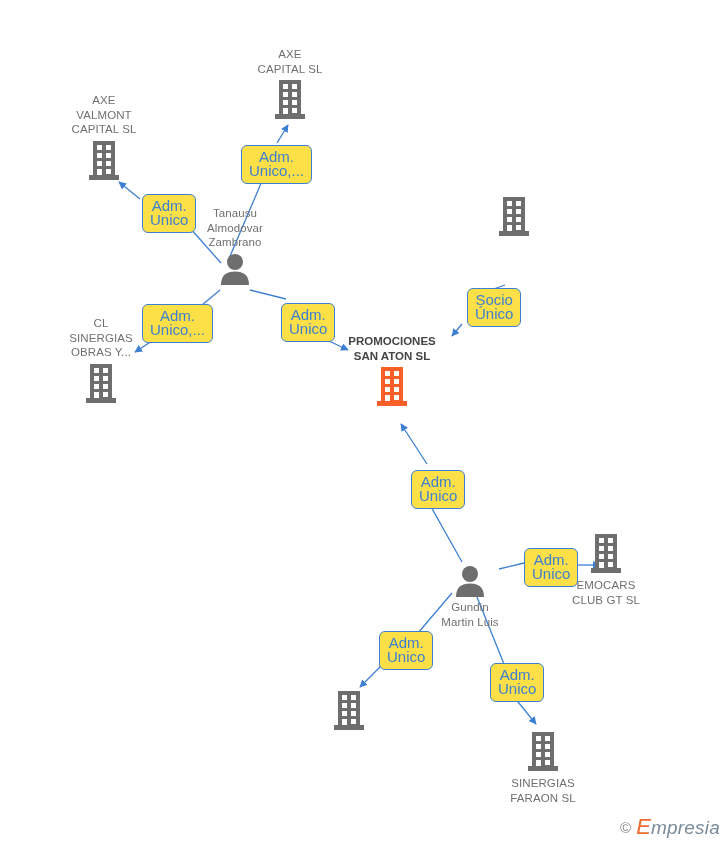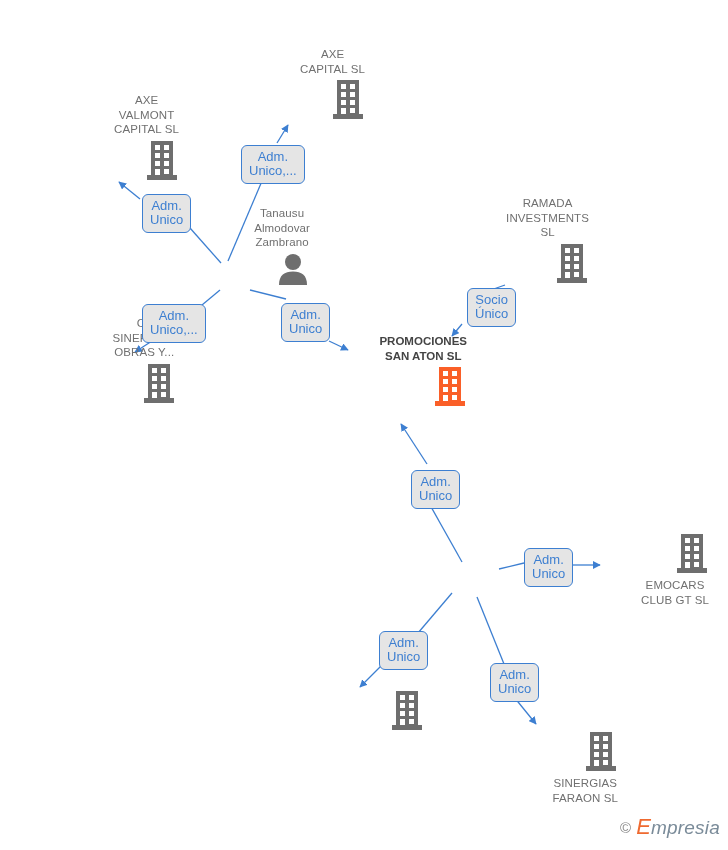--- a/index.html
+++ b/index.html
@@ -26,21 +26,21 @@
     pointer-events: none;
   }
   
   .node {
     position: absolute;
     width: 150px;
     margin-left: -75px;
     text-align: center;
     display: flex;
     flex-direction: column;
-    align-items: flex-end;
+    align-items: center;
   }
   .node .caption {
     font-size: 11.5px;
     line-height: 14.5px;
     color: #707070;
     letter-spacing: .1px;
     white-space: pre-line;
   }
   .node.focus .caption {
     color: #444444;
@@ -52,23 +52,23 @@
     display: block;
   }
   .node.cap-top .caption { margin-bottom: 3px; }
   .node.cap-bot .caption { margin-top: 3px; }
 
   
   .rel {
     position: absolute;
     border: 1px solid #3d7fd1;
     border-radius: 6px;
-    background: #e5e5e5;
+    background: #fde047;
     color: #3d7fd1;
-    font-size: 13px;
+    font-size: 15px;
     line-height: 14px;
     padding: 4px 7px 5px 7px;
     text-align: center;
     white-space: pre-line;
     z-index: 5;
   }
 
   
   .watermark {
     position: absolute;
@@ -205,23 +205,20 @@
 Zambrano</span>
     <span class="glyph">
       <svg width="34" height="32" viewBox="0 0 34 32" xmlns="http://www.w3.org/2000/svg">
         <circle cx="17" cy="9" r="8" fill="#6e6e6e"></circle>
         <path d="M 3 32 C 3 22 8.5 18.5 17 18.5 C 25.5 18.5 31 22 31 32 Z" fill="#6e6e6e"></path>
       </svg>
     </span>
   </div>
 
   <div class="node cap-top" style="left:514px; top:196px;">
-    <span class="caption">RAMADA
-INVESTMENTS
-SL</span>
     <span class="glyph">
       <svg width="34" height="42" viewBox="0 0 34 42" xmlns="http://www.w3.org/2000/svg">
         <rect x="6" y="1" width="22" height="34" fill="#6e6e6e"></rect>
         <rect x="2" y="35" width="30" height="5" fill="#6e6e6e"></rect>
         <g fill="#ffffff">
           <rect x="10" y="5" width="5" height="5"></rect>
             <rect x="19" y="5" width="5" height="5"></rect>
           <rect x="10" y="13" width="5" height="5"></rect>
             <rect x="19" y="13" width="5" height="5"></rect>
           <rect x="10" y="21" width="5" height="5"></rect>
@@ -247,22 +244,32 @@
             <rect x="19" y="13" width="5" height="5"></rect>
           <rect x="10" y="21" width="5" height="5"></rect>
             <rect x="19" y="21" width="5" height="5"></rect>
           <rect x="10" y="29" width="5" height="6"></rect>
             <rect x="19" y="29" width="5" height="5"></rect>
         </g>
       </svg>
     </span>
   </div>
 
-
-  <div class="node cap-bot" style="left:634px; top:533px;">
+  <div class="node cap-bot" style="left:470px; top:565px;">
+    <span class="glyph">
+      <svg width="34" height="32" viewBox="0 0 34 32" xmlns="http://www.w3.org/2000/svg">
+        <circle cx="17" cy="9" r="8" fill="#6e6e6e"></circle>
+        <path d="M 3 32 C 3 22 8.5 18.5 17 18.5 C 25.5 18.5 31 22 31 32 Z" fill="#6e6e6e"></path>
+      </svg>
+    </span>
+    <span class="caption">Gundin
+Martin Luis</span>
+  </div>
+
+  <div class="node cap-bot" style="left:606px; top:533px;">
     <span class="glyph">
       <svg width="34" height="42" viewBox="0 0 34 42" xmlns="http://www.w3.org/2000/svg">
         <rect x="6" y="1" width="22" height="34" fill="#6e6e6e"></rect>
         <rect x="2" y="35" width="30" height="5" fill="#6e6e6e"></rect>
         <g fill="#ffffff">
           <rect x="10" y="5" width="5" height="5"></rect>
             <rect x="19" y="5" width="5" height="5"></rect>
           <rect x="10" y="13" width="5" height="5"></rect>
             <rect x="19" y="13" width="5" height="5"></rect>
           <rect x="10" y="21" width="5" height="5"></rect>

